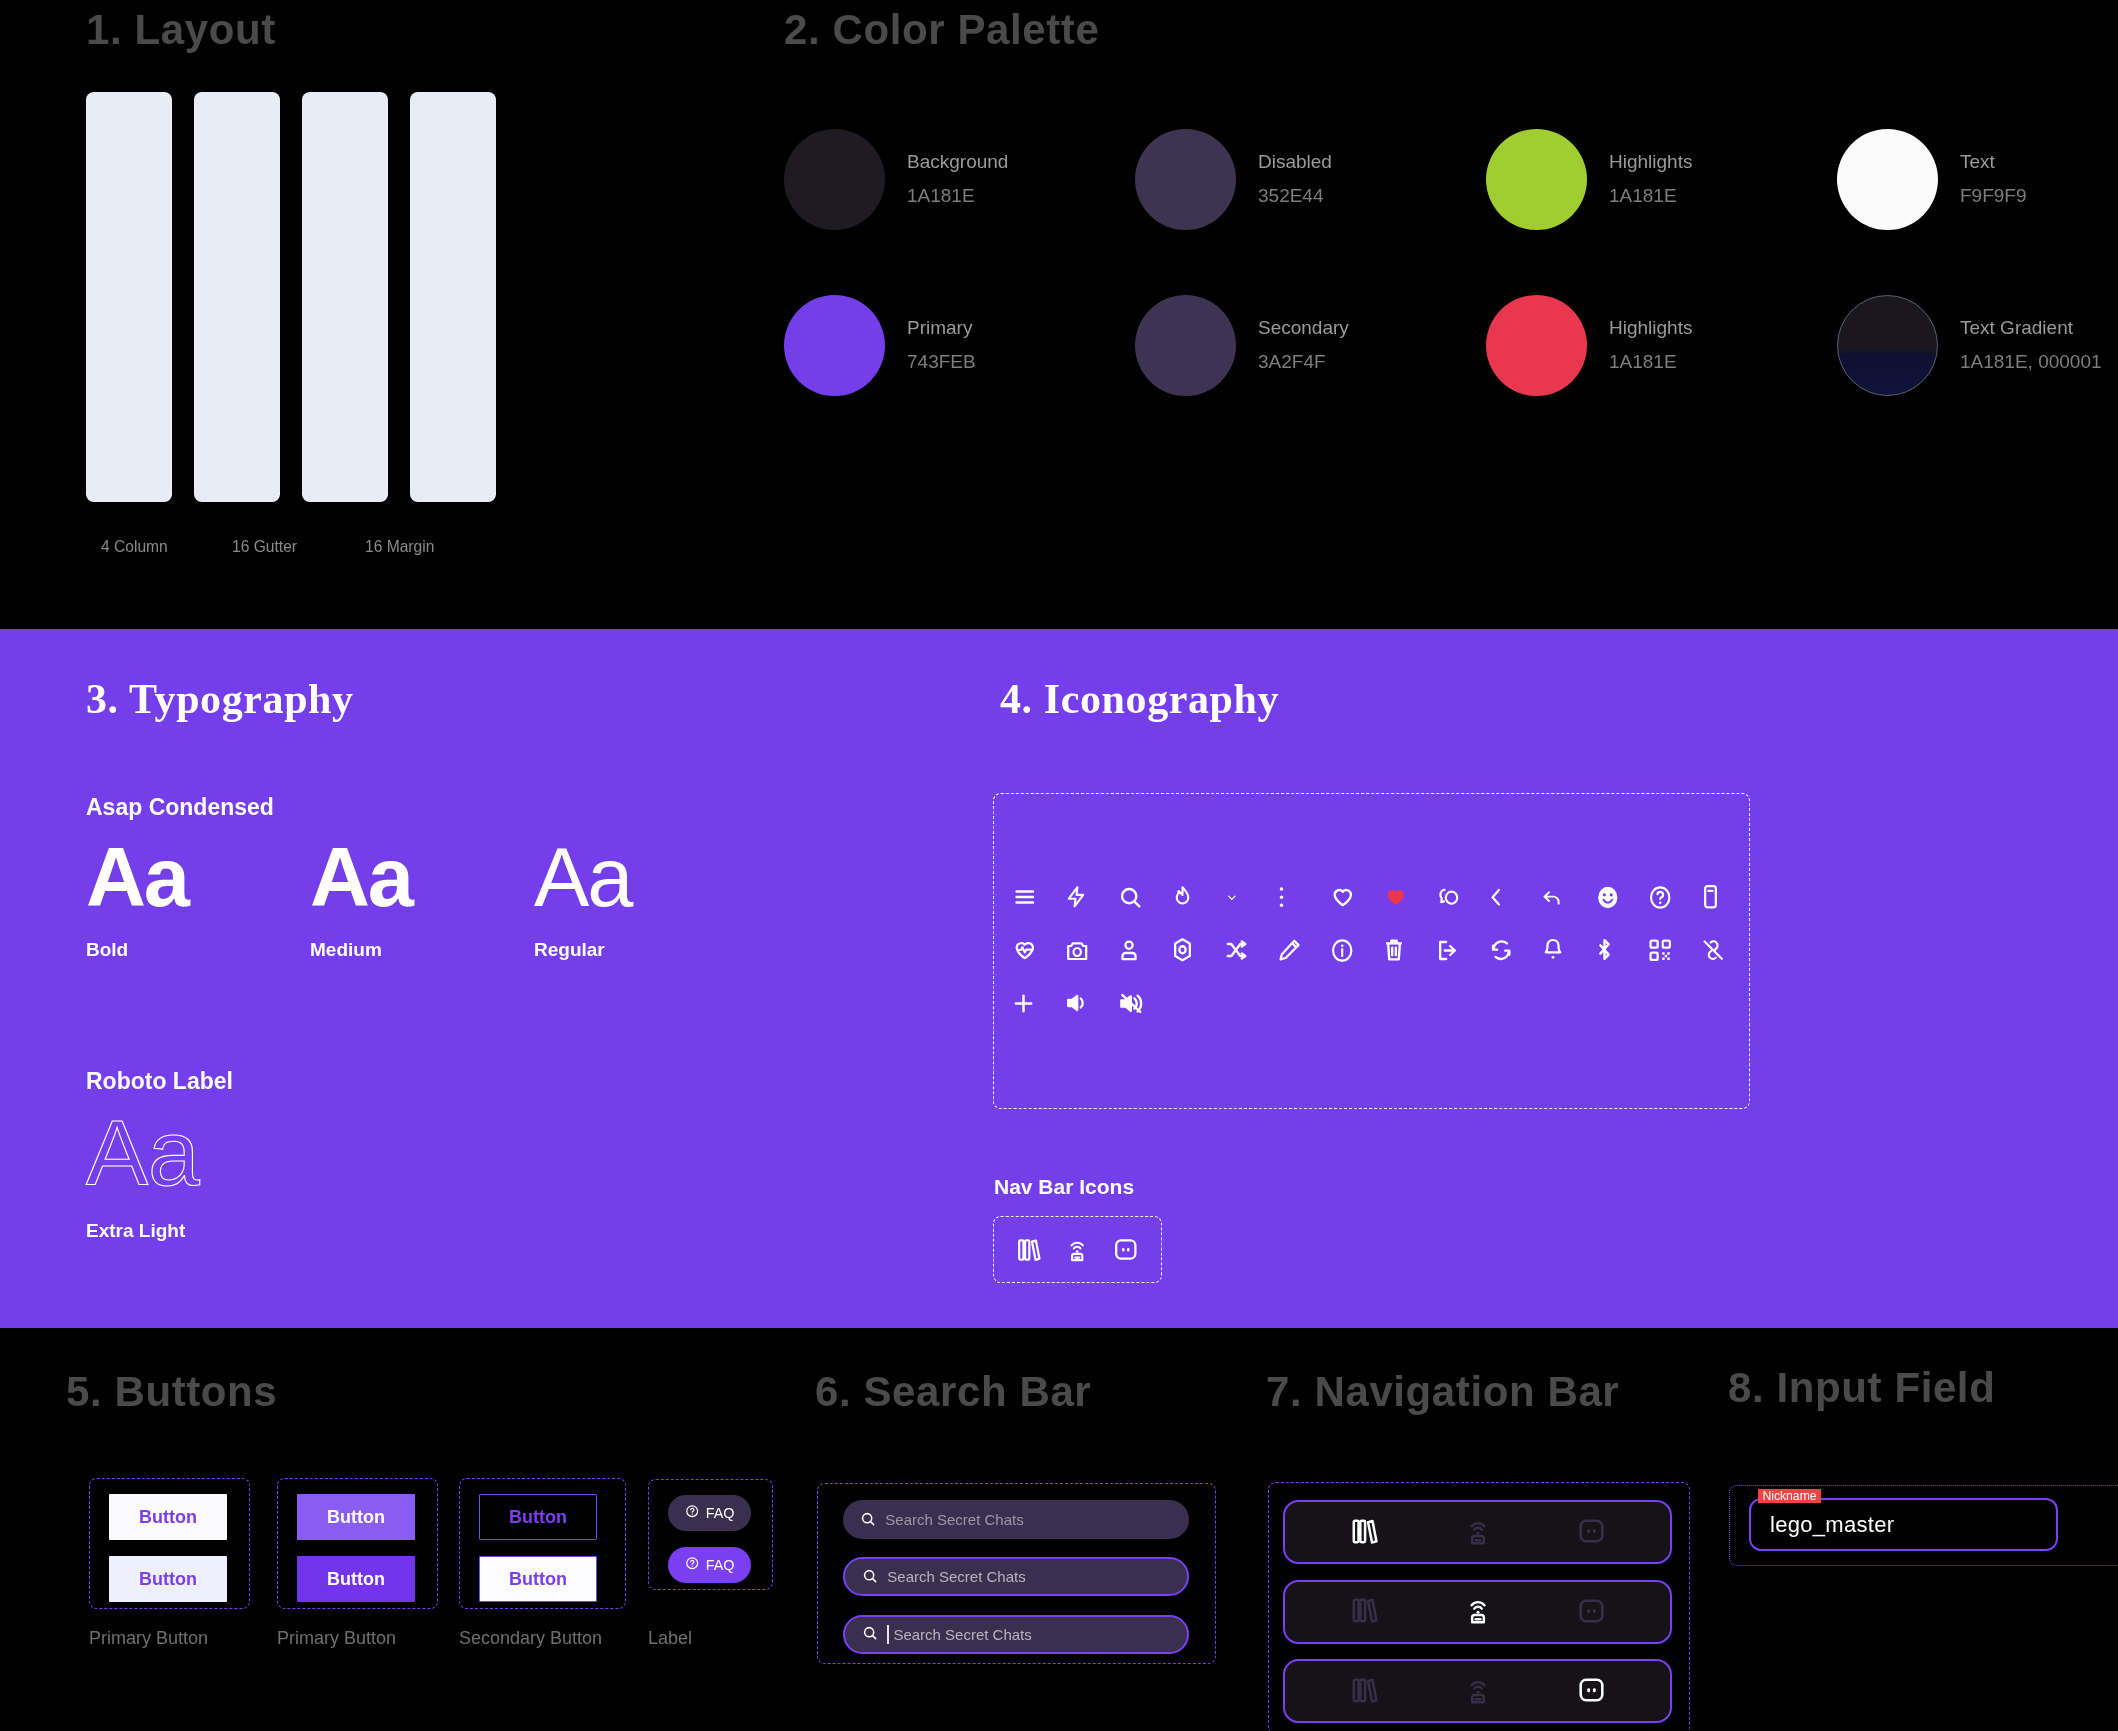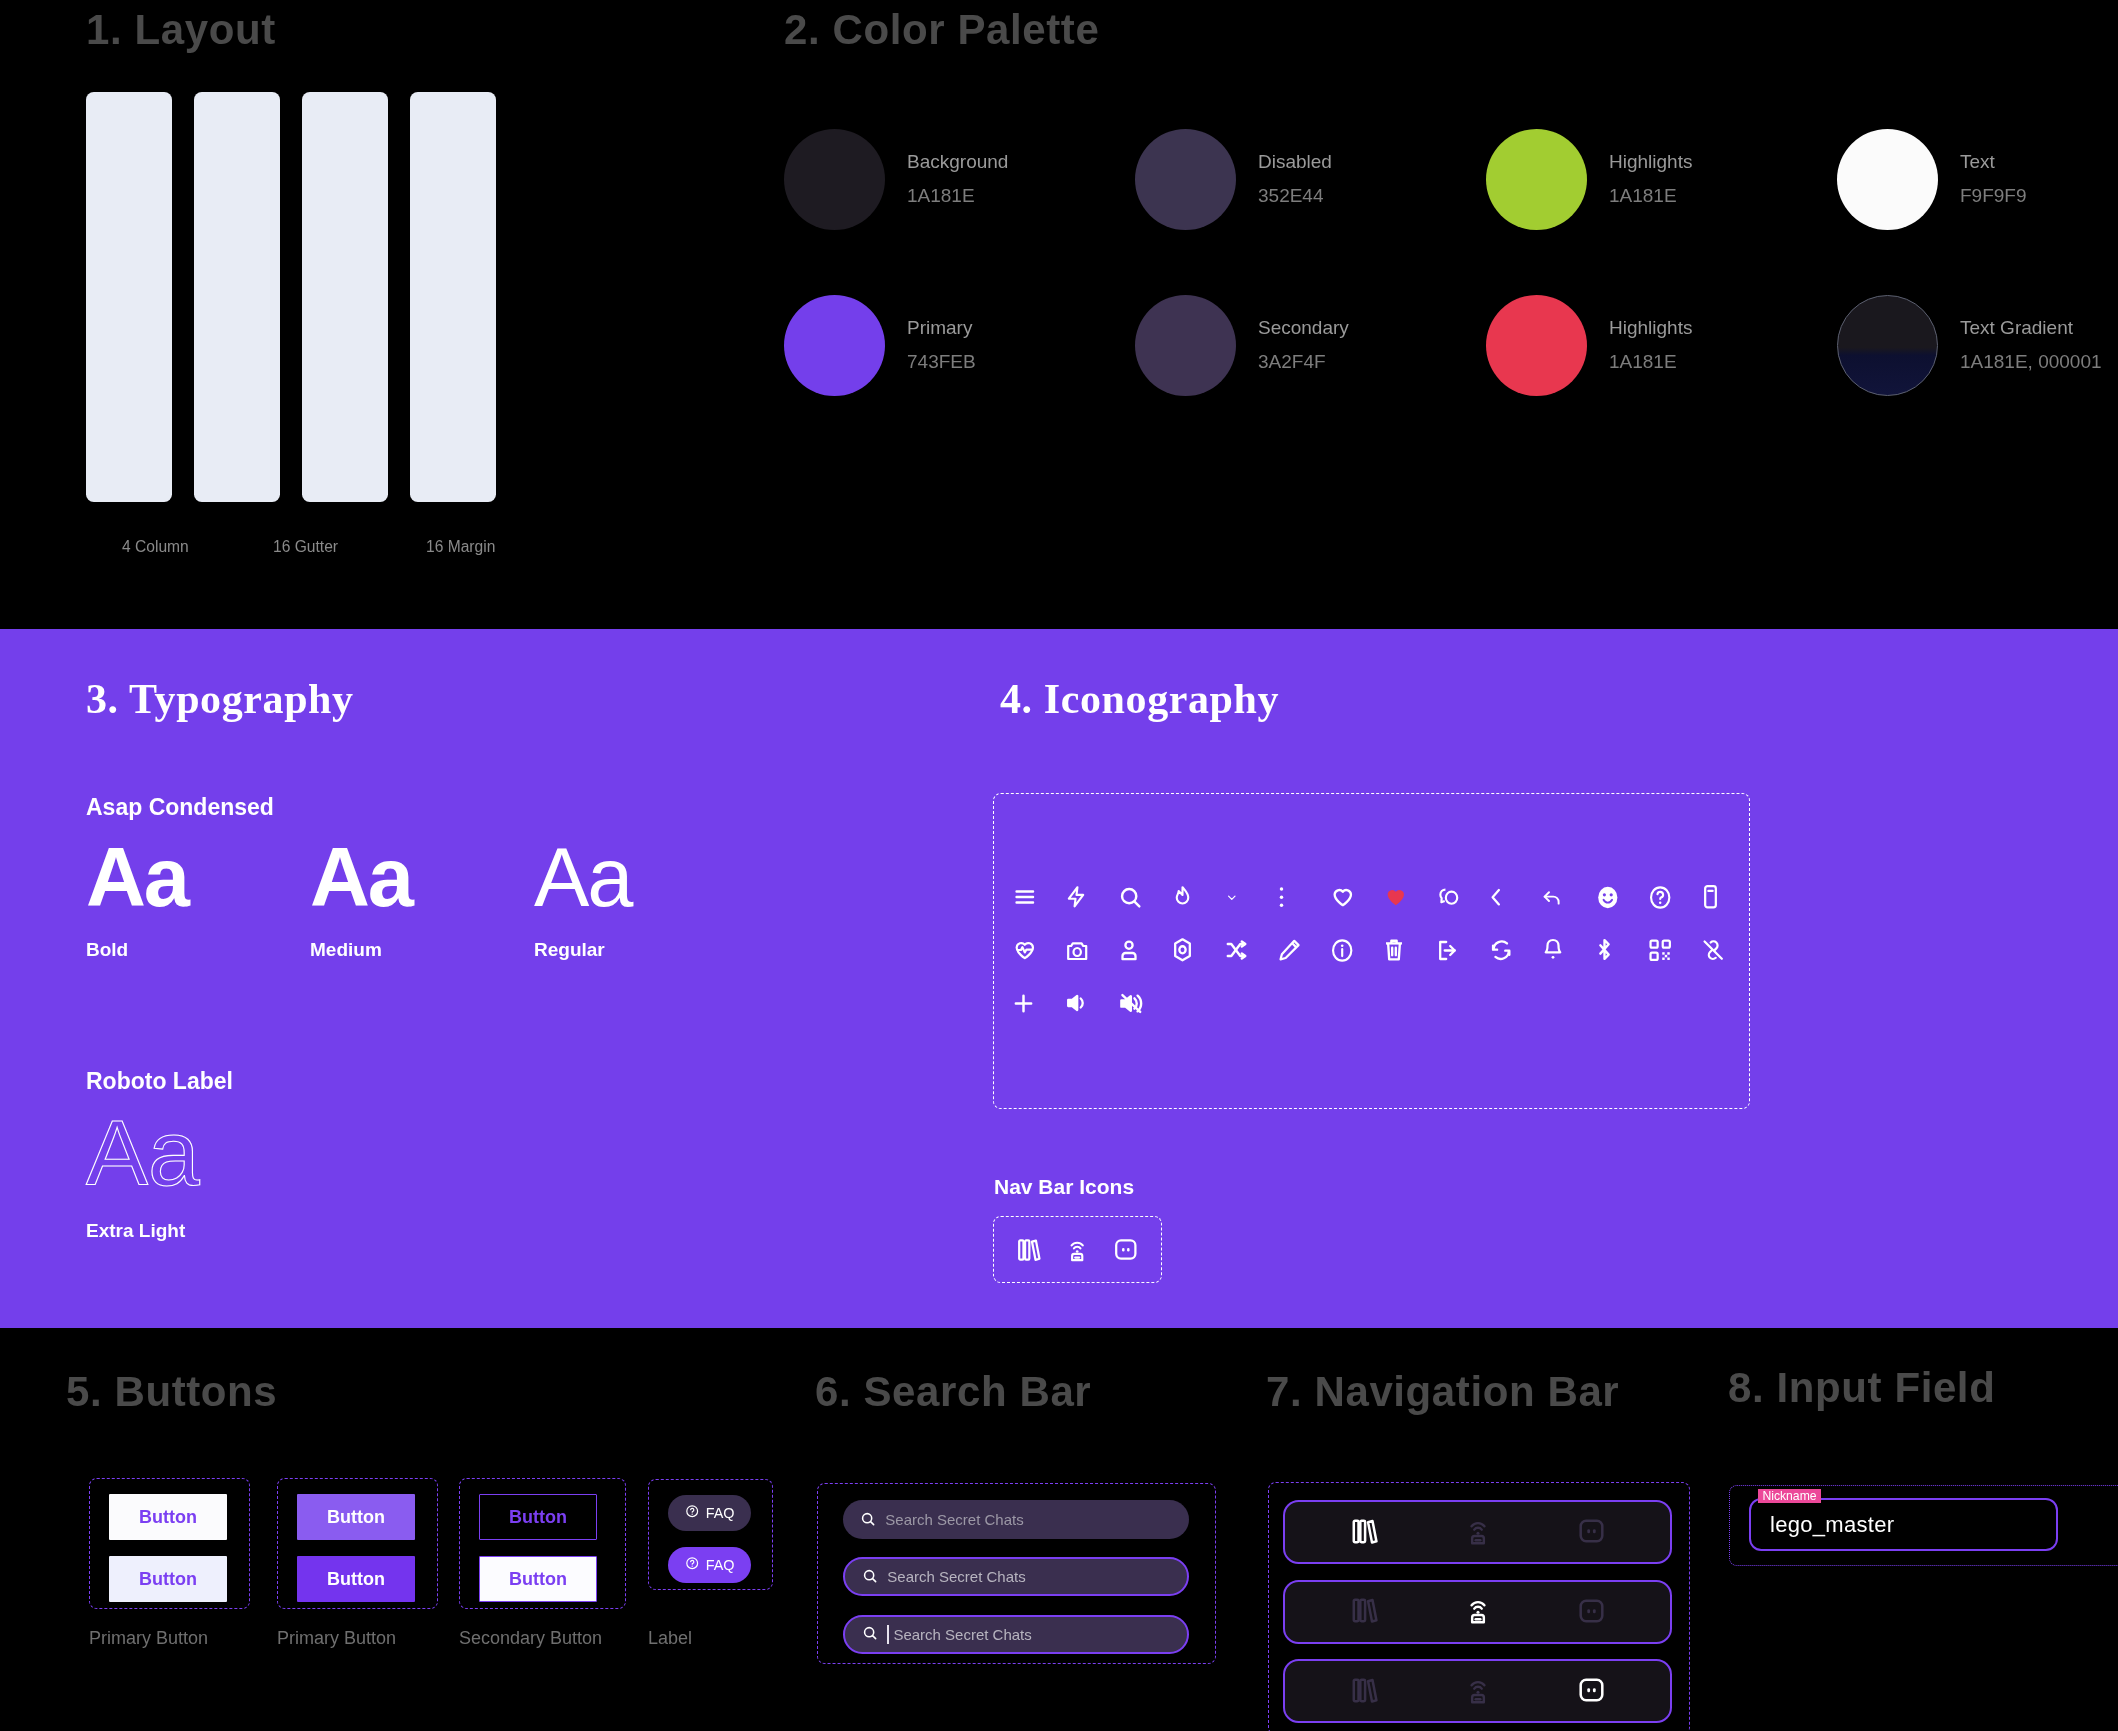--- a/index.html
+++ b/index.html
@@ -17,21 +17,21 @@
     color: #4a4a4a; white-space: nowrap;
   }
   .sec-title.on-purple { color: #ffffff; font-family: Liberation Serif, serif; }
 
   
   .band-dark-top { position: absolute; left:0; top:0; width:2119px; height:629px; background:#000; }
 
   #layout-sec { position: absolute; left: 86px; top: 5.6px; }
   .cols-wrap { position: absolute; left: 86px; top: 92px; display: flex; gap: 22px; }
   .col-bar { width: 86px; height: 410px; background: #e8ecf5; border-radius: 7.8px; }
-  .col-labels { position: absolute; left: 122px; top: 538px; display: flex; gap: 20px; }
+  .col-labels { position: absolute; left: 101px; top: 538px; display: flex; }
   .col-label { font-size: 15.6px; color: #8a8a8a; font-weight: 400; }
   .col-label.l1 { width: 131px; }
   .col-label.l2 { width: 133px; }
 
   #palette-sec { position: absolute; left: 784px; top: 5.6px; }
   .swatch-grid {
     position: absolute; left: 784px; top: 96px;
     display: grid; grid-template-columns: repeat(4, 351px); grid-template-rows: 166px 166px;
   }
   .swatch-item { display: flex; align-items: center; gap: 22px; }
@@ -151,21 +151,21 @@
   #input-group { left: 1729px; top: 1485px; width: 422px; height: 81px; border-style: dotted; }
   .input-wrap { position: absolute; left: 1749px; top: 1498px; width: 309px; height: 53px; }
   .input-box {
     width: 100%; height: 100%;
     border: 2.2px solid #7b3ff2; border-radius: 12.2px; background: #000;
     display: flex; align-items: center; padding-left: 19px;
   }
   .input-val { font-size: 22px; color: #ffffff; font-weight: 400; letter-spacing: 0.3px; }
   .input-legend {
     position: absolute; left: 9px; top: -9.4px;
-    background: #ec4899; padding: 0 4.4px;
+    background: #ef4444; padding: 0 4.4px;
     font-size: 12.2px; color: #ffffff;
   }
 </style>
 </head>
 <body>
 
 <div class="page">
 
   <div class="band-dark-top"></div>
 

